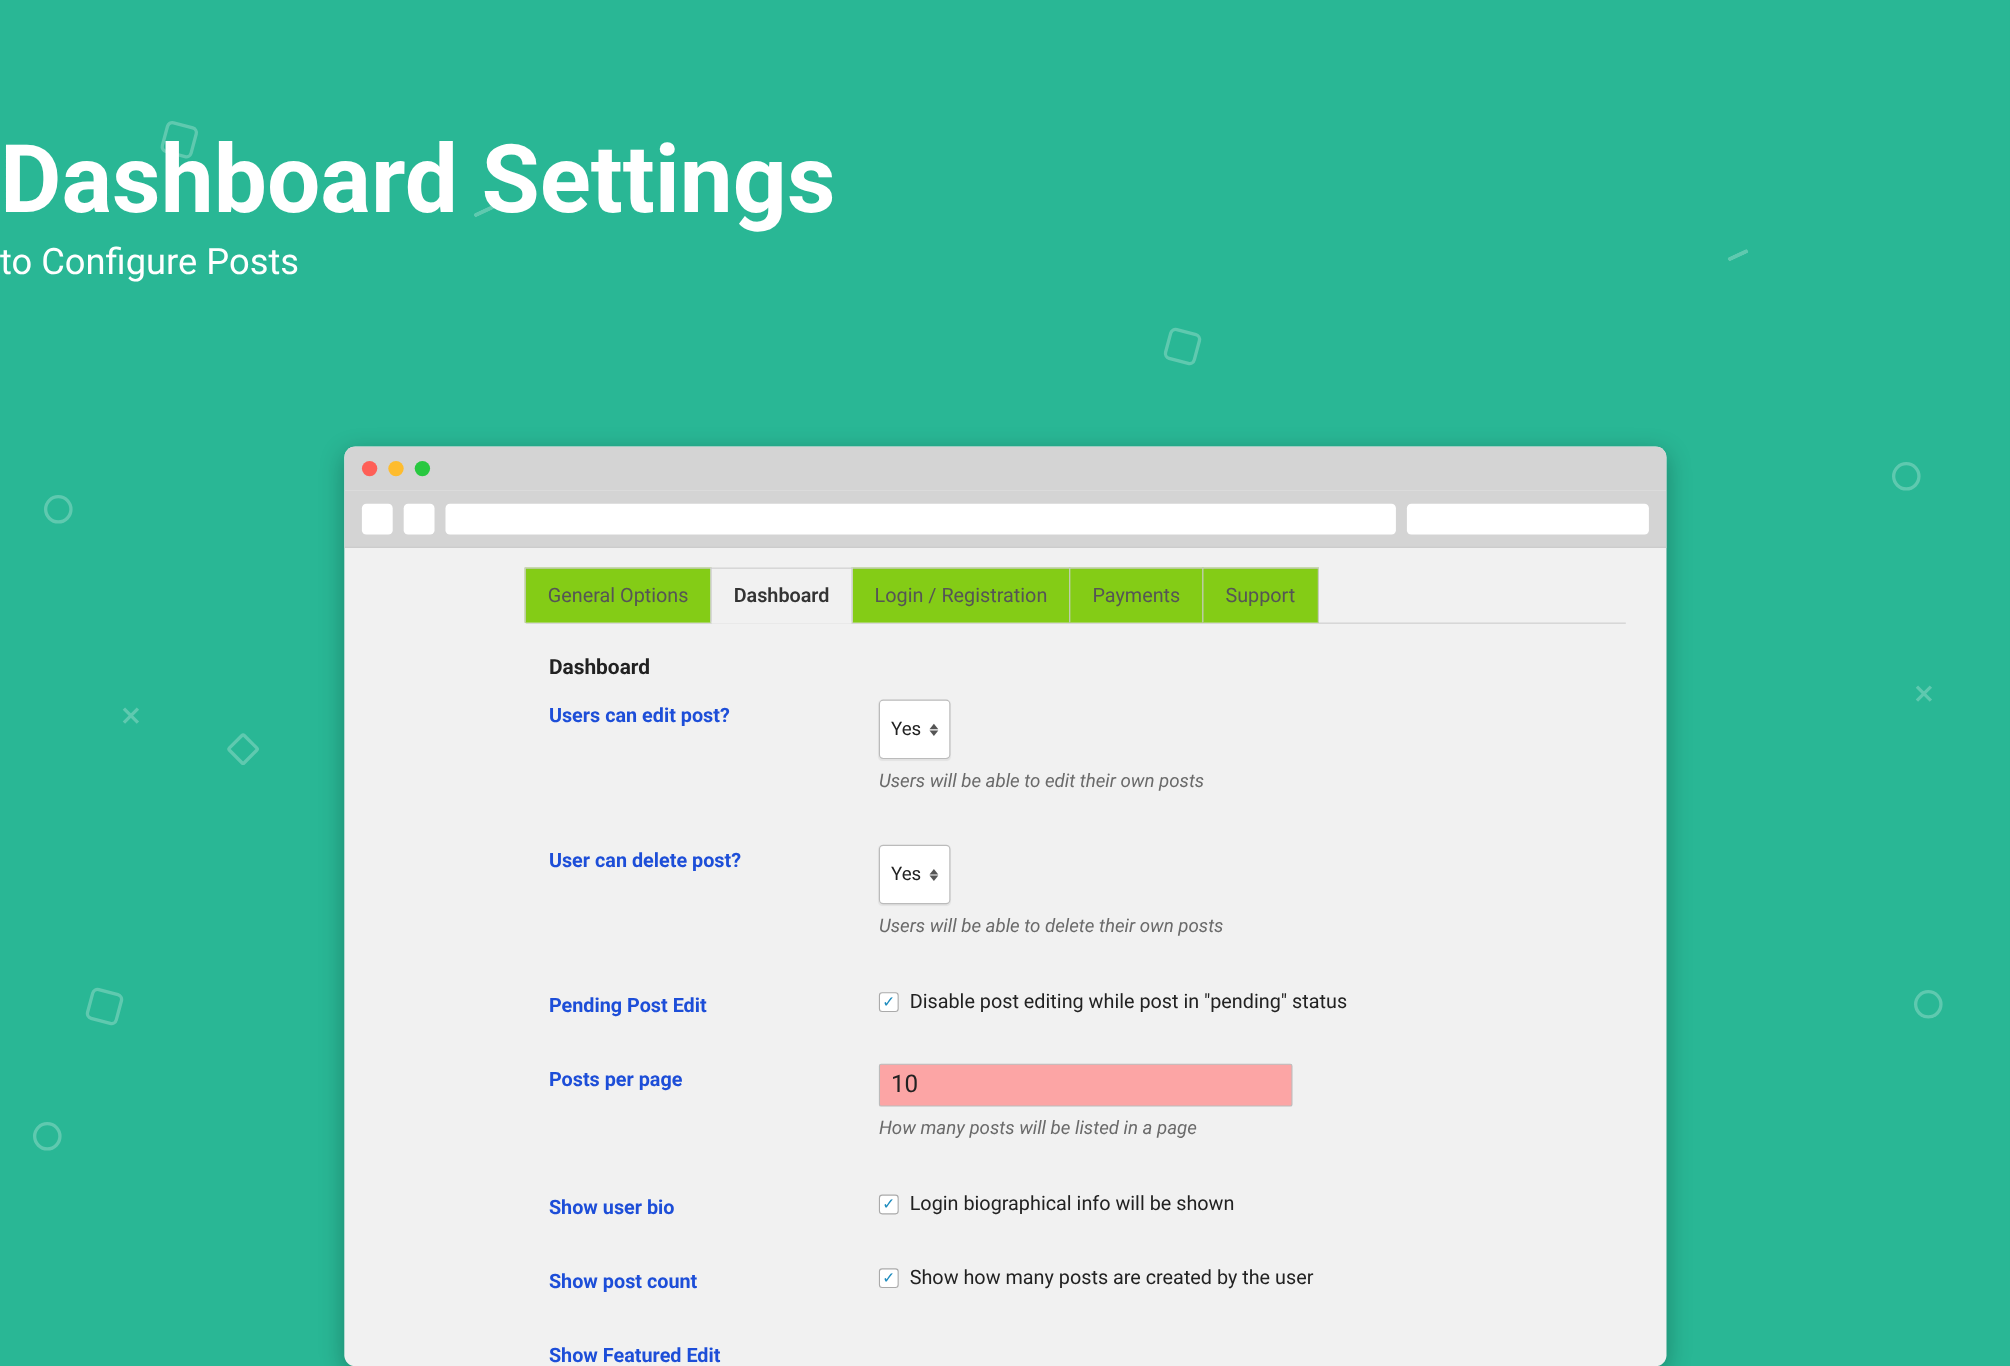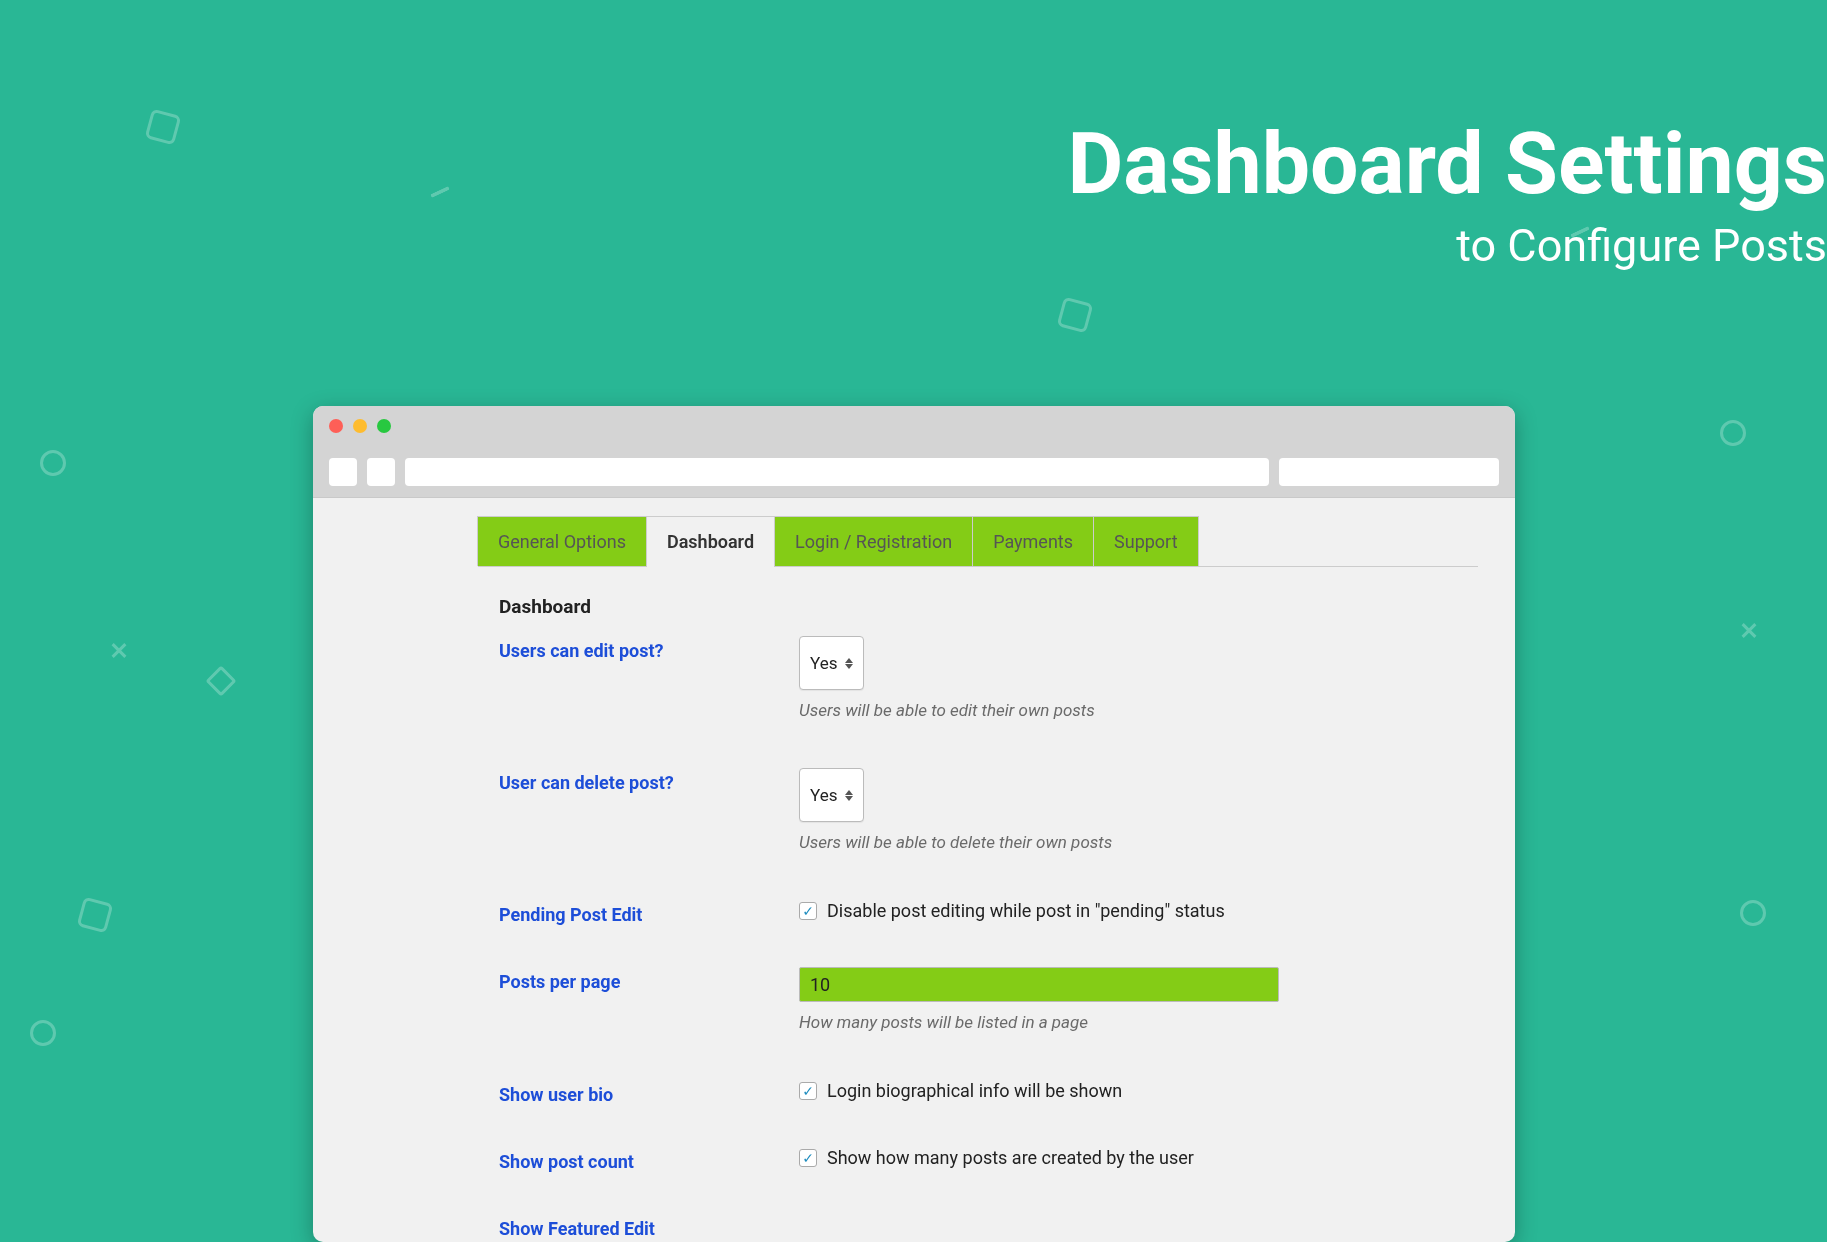--- a/index.html
+++ b/index.html
@@ -8,23 +8,23 @@
 .shape{position:absolute;border:3px solid #fff;border-radius:3px}
 .hex{width:30px;height:30px;border-radius:6px;transform:rotate(15deg)}
 .circ{width:26px;height:26px;border-radius:50%}
 .tri{width:0;height:0;border:none;border-left:12px solid transparent;border-right:12px solid transparent;border-bottom:20px solid rgba(255,255,255,0)}
 .dash{width:20px;height:0;border:none;border-top:4px solid #fff;transform:rotate(-25deg)}
 .diamond{width:22px;height:22px;transform:rotate(45deg)}
 .x{width:18px;height:18px;border:none}
 .x::before,.x::after{content:"";position:absolute;top:50%;left:0;width:100%;height:3px;background:#fff}
 .x::before{transform:rotate(45deg)}
 .x::after{transform:rotate(-45deg)}
-.hero{position:absolute;top:118px;left:0;right:0;text-align:right;color:#fff}
+.hero{position:absolute;top:118px;left:0;right:0;text-align:left;color:#fff}
 .hero h1{font-size:86px;font-weight:700;line-height:1.08}
-.hero h2{font-size:45px;font-weight:400;margin-top:8px}
+.hero h2{font-size:33px;font-weight:400;margin-top:8px}
 .window{position:absolute;top:406px;left:313px;width:1202px;height:836px;background:#f1f1f1;border-radius:10px;box-shadow:0 6px 22px rgba(0,0,0,.28);overflow:hidden}
 .titlebar{height:40px;background:#d4d4d4;display:flex;align-items:center;padding:0 16px;gap:10px}
 .dot{width:14px;height:14px;border-radius:50%}
 .toolbar{height:52px;background:#d4d4d4;display:flex;align-items:center;padding:0 16px;gap:10px;border-bottom:1px solid #c9c9c9}
 .btn-sq{width:28px;height:28px;background:#fff;border-radius:4px}
 .addr{flex:1;height:28px;background:#fff;border-radius:4px}
 .search{width:220px;height:28px;background:#fff;border-radius:4px}
 .content{padding:0 0 0 0}
 .tabs{display:flex;margin:18px 0 0 165px;border-bottom:1px solid #ccc;width:1000px}
 .tab{padding:14px 20px;font-size:18px;color:#555;background:#84cc16;border:1px solid #ccc;border-bottom:none;margin-left:-1px;cursor:pointer}
@@ -36,21 +36,21 @@
 .label{width:300px;font-size:18px;font-weight:700;color:#1d4ed8;padding-top:4px}
 .field{flex:1}
 .select{display:inline-flex;align-items:center;background:#fff;border:1px solid #bbb;border-radius:4px;padding:16px 10px;font-size:17px;color:#222;box-shadow:0 1px 1px rgba(0,0,0,.06)}
 .select-caret{display:inline-flex;flex-direction:column;margin-left:8px;gap:1px}
 .select-caret span{width:0;height:0;border-left:4px solid transparent;border-right:4px solid transparent}
 .select-caret .up{border-bottom:5px solid #555}
 .select-caret .dn{border-top:5px solid #555}
 .hint{font-size:17px;color:#6a6a6a;font-style:italic;margin-top:10px}
 .cb-row{display:flex;align-items:center;gap:10px;font-size:18px;color:#222}
 .cb{width:18px;height:18px;background:#fff;border:1px solid #aaa;border-radius:3px;display:flex;align-items:center;justify-content:center;color:#1e8cbe;font-size:14px;line-height:1}
-.text-input{width:480px;padding:6px 10px;font-size:18px;background:#84cc16;border:1px solid #bbb;border-radius:2px;color:#222}
+.text-input{width:376px;padding:6px 10px;font-size:22px;background:#fca5a5;border:1px solid #bbb;border-radius:2px;color:#222}
 </style>
 </head>
 <body>
 
 <div class="bg-shapes">
   <div class="shape hex" style="top:112px;left:148px"></div>
   <div class="shape dash" style="top:190px;left:430px"></div>
   <div class="shape tri" style="top:310px;left:318px;border-bottom-color:rgba(255,255,255,0);outline:none;border-bottom:18px solid transparent;box-shadow:inset 0 0 0 3px #fff"></div>
   <div class="shape circ" style="top:450px;left:40px"></div>
   <div class="shape diamond" style="top:670px;left:210px"></div>

